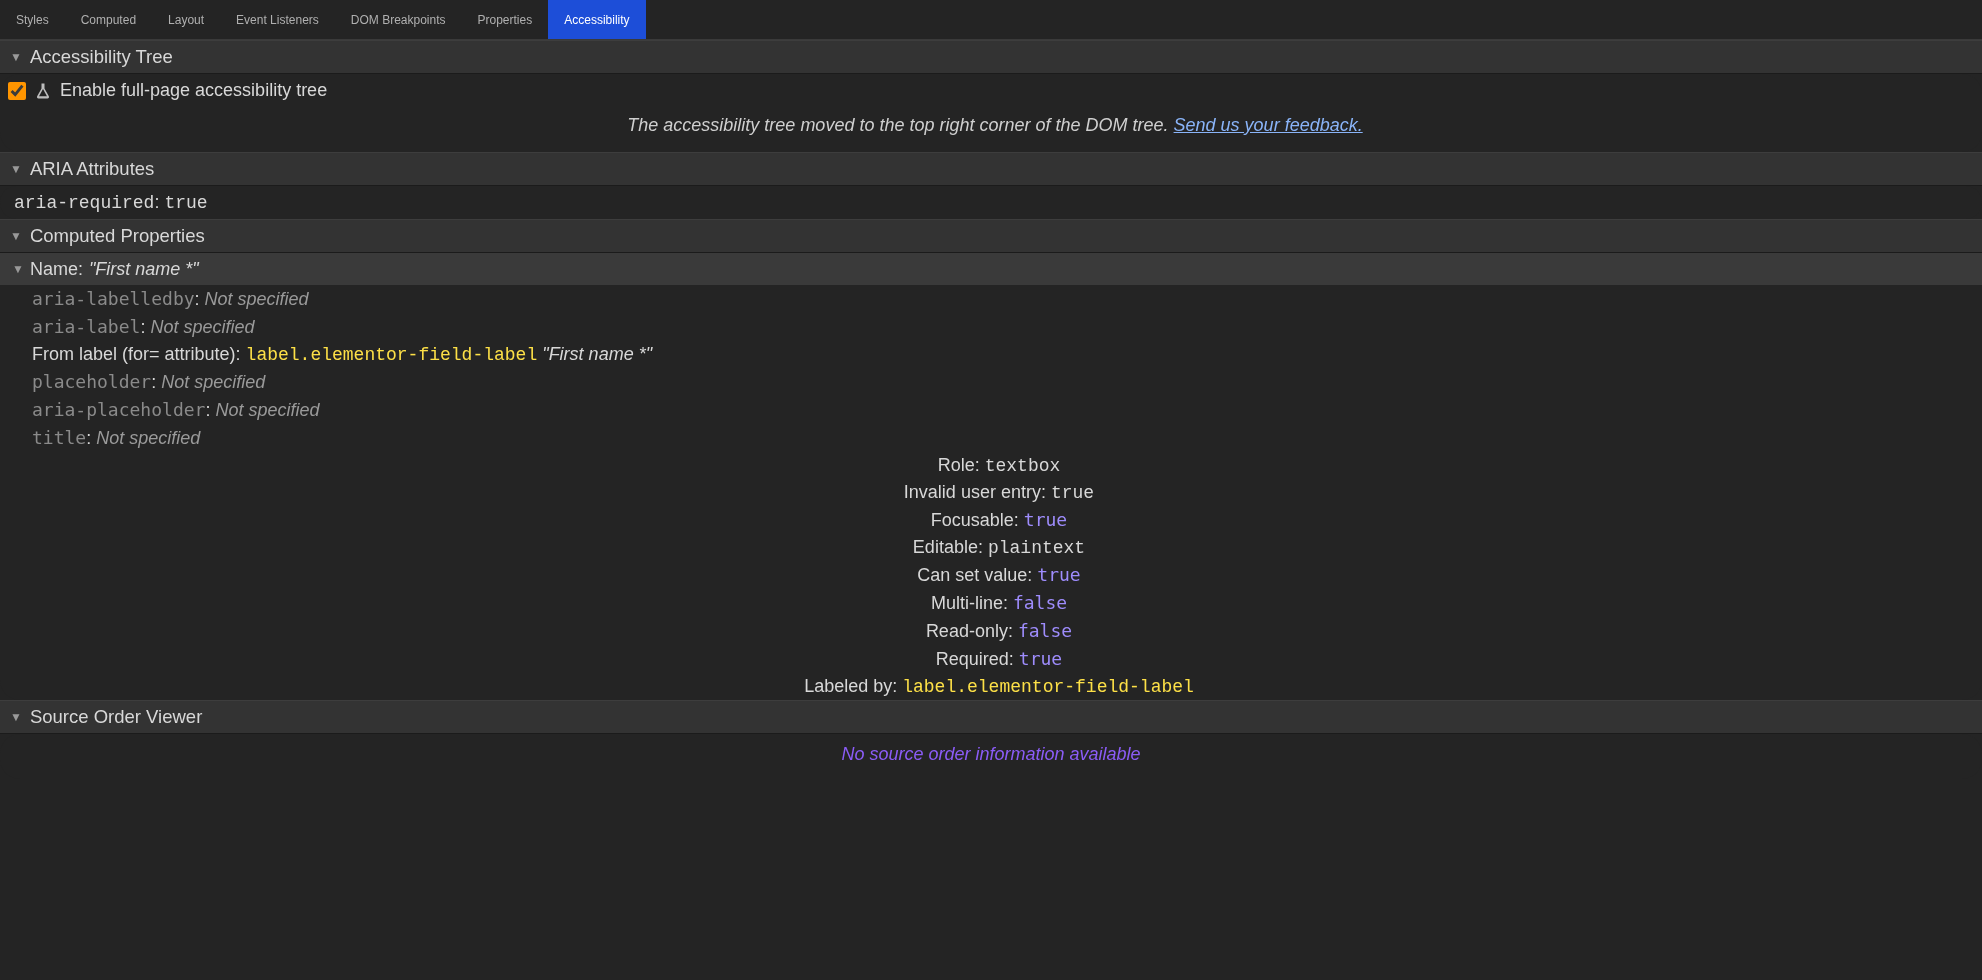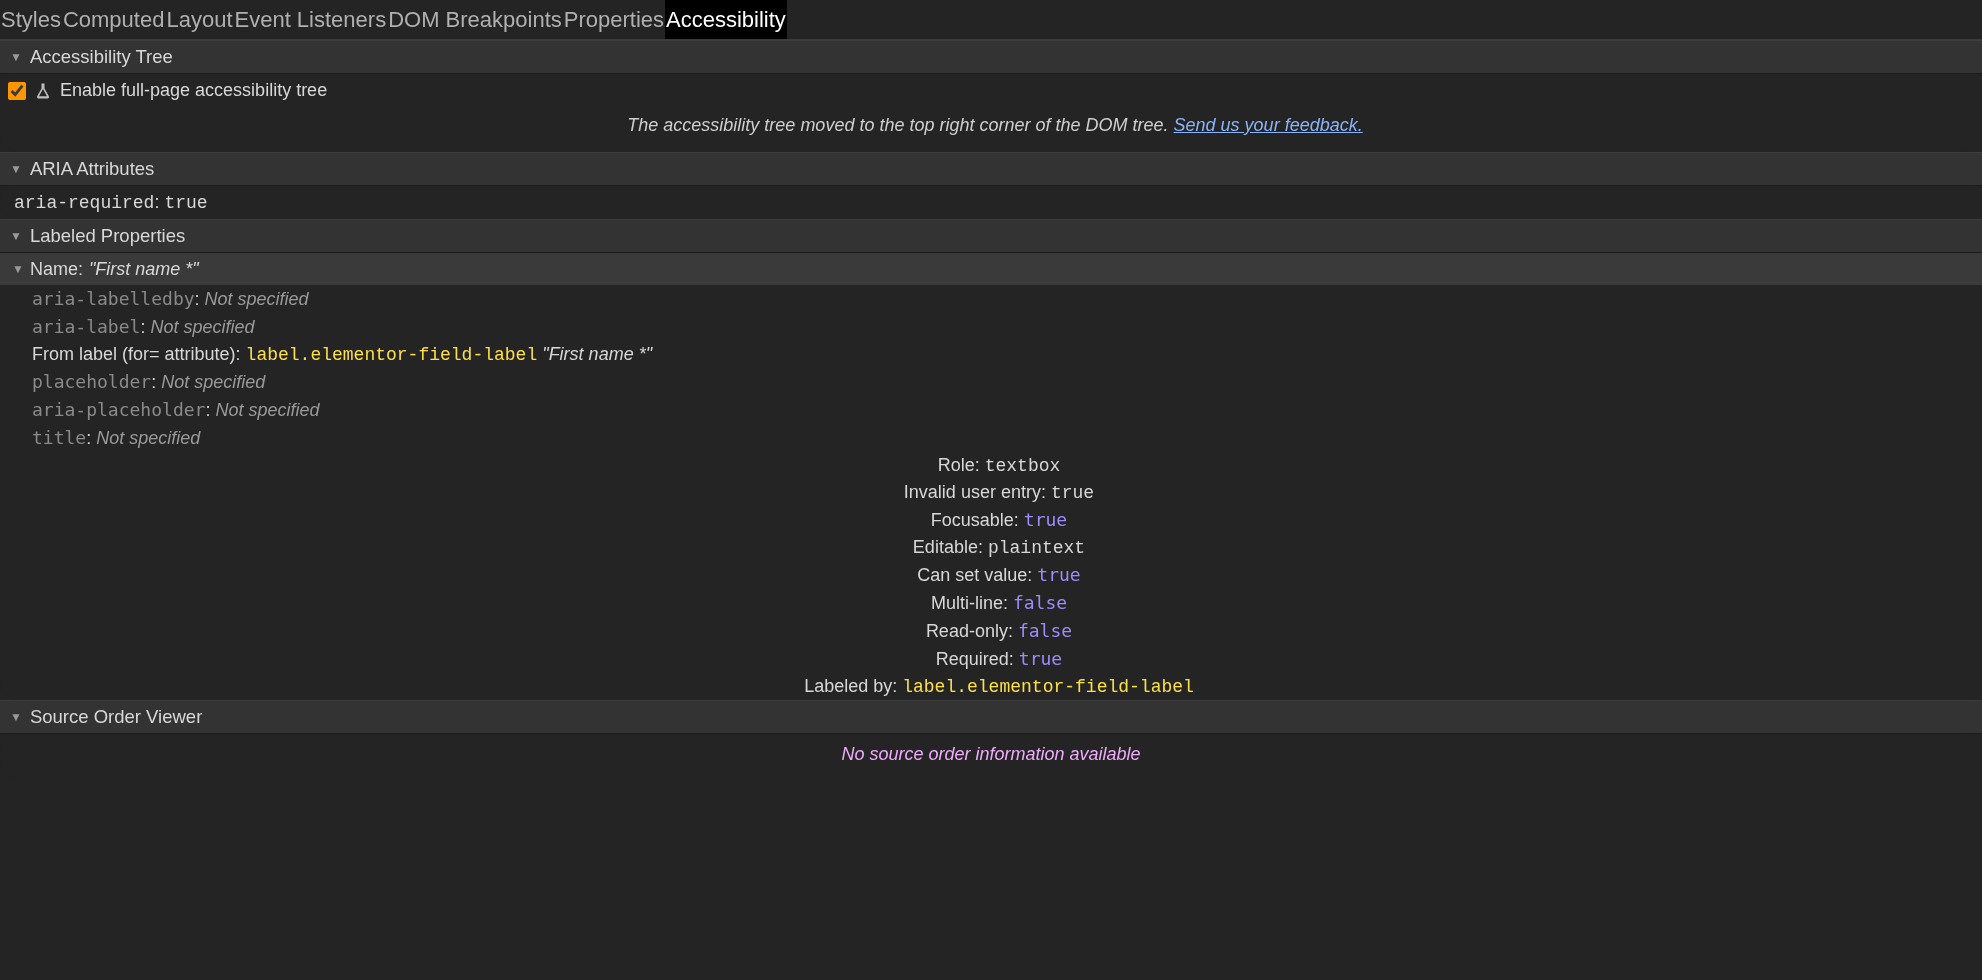--- a/index.html
+++ b/index.html
@@ -12,29 +12,29 @@
     overflow: hidden;
   }
   .tabs {
     display: flex;
     align-items: stretch;
     background: #242424;
     border-bottom: 1px solid #3a3a3a;
     height: 40px;
   }
   .tab {
-    padding: 0 1px;
+    padding: 0 16px;
     display: flex;
     align-items: center;
     color: #b0b0b0;
     cursor: pointer;
-    font-size: 22px;
+    font-size: 12px;
   }
   .tab.active {
-    background: #000000;
+    background: #1d4ed8;
     color: #fff;
   }
   .section-header {
     background: #333333;
     color: #d8d8d8;
     font-size: 18.5px;
     padding: 5px 10px;
     display: flex;
     align-items: center;
     border-top: 1px solid #3d3d3d;
@@ -94,21 +94,21 @@
   .row.namehdr .tri { margin-right:6px; color:#999; font-size:12px;}
   .dim-attr { color:#8a8a8a; font-family: Menlo, Consolas, monospace; }
   .dim-val-it { color:#9a9a9a; font-style: italic; }
   .quoted-it { color:#d8d8d8; font-style: italic; }
   .teal { color:#fde047; font-family: Liberation Mono, monospace; }
   .purple { color:#9e8cfc; font-family: Menlo, Consolas, monospace; }
   .plain { color:#d8d8d8; }
   .center-msg {
     text-align: center;
     font-style: italic;
-    color: #f0abfc;
+    color: #8b5cf6;
     padding: 10px 0 14px 0;
     font-size: 18px;
   }
   .aria-row { padding: 6px 14px; }
 </style>
 </head>
 <body>
 
 <div class="tabs" id="tabs-container">
     <div class="tab">Styles</div>
@@ -145,21 +145,21 @@
   <span>ARIA Attributes</span>
 </div>
 <div class="section-body">
   <div class="aria-row">
     <span class="mono plain">aria-required</span><span class="plain">: </span><span class="mono plain">true</span>
   </div>
 </div>
 
 <div class="section-header">
   <span class="tri">▼</span>
-  <span>Labeled Properties</span>
+  <span>Computed Properties</span>
 </div>
 <div class="section-body" id="computed-body">
   <div class="row namehdr">
     <span class="tri">▼</span>
     <span class="plain">Name:</span>
     <span style="width:6px"></span>
     <span class="quoted-it">"First name *"</span>
   </div>
   <div id="name-sources">
       <div class="row indent2"><span class="dim-attr">aria-labelledby</span><span class="plain">: </span><span class="dim-val-it">Not specified</span></div>

